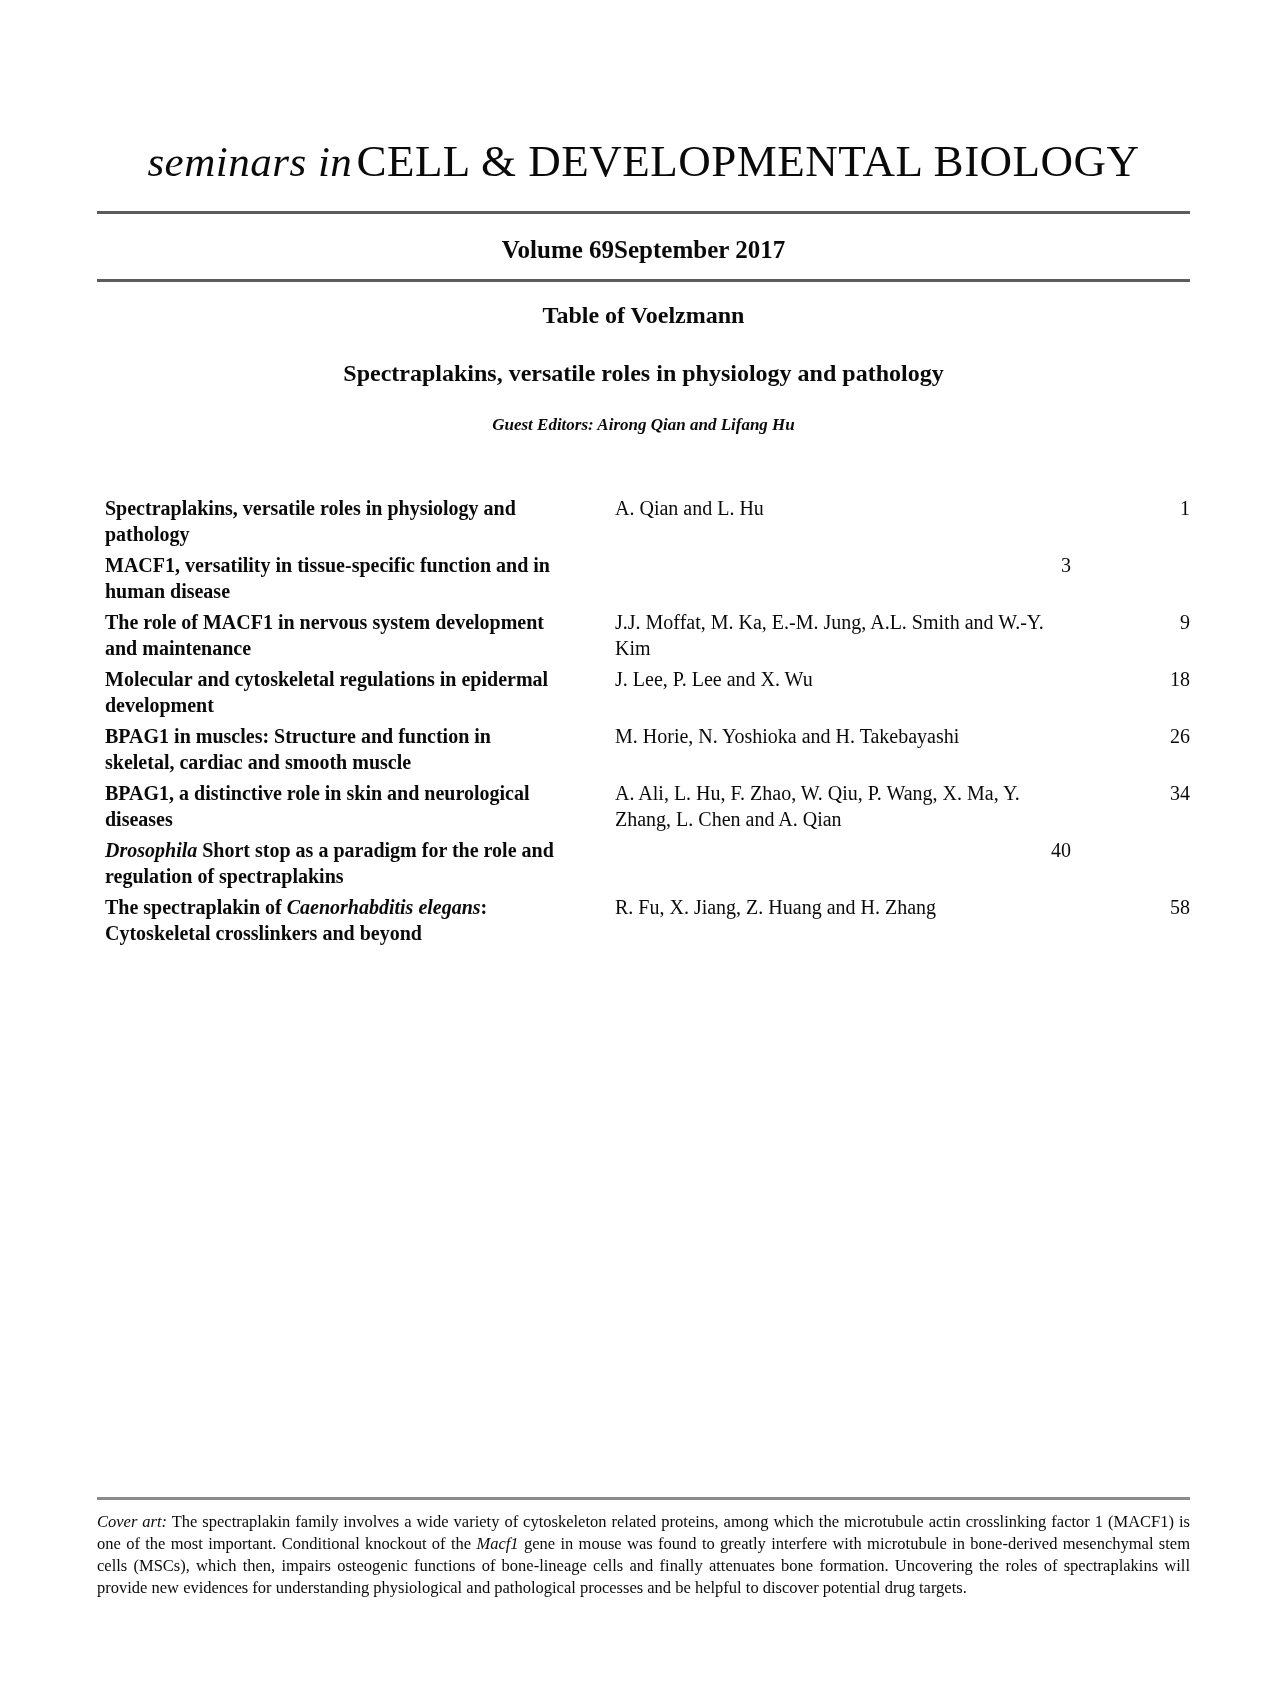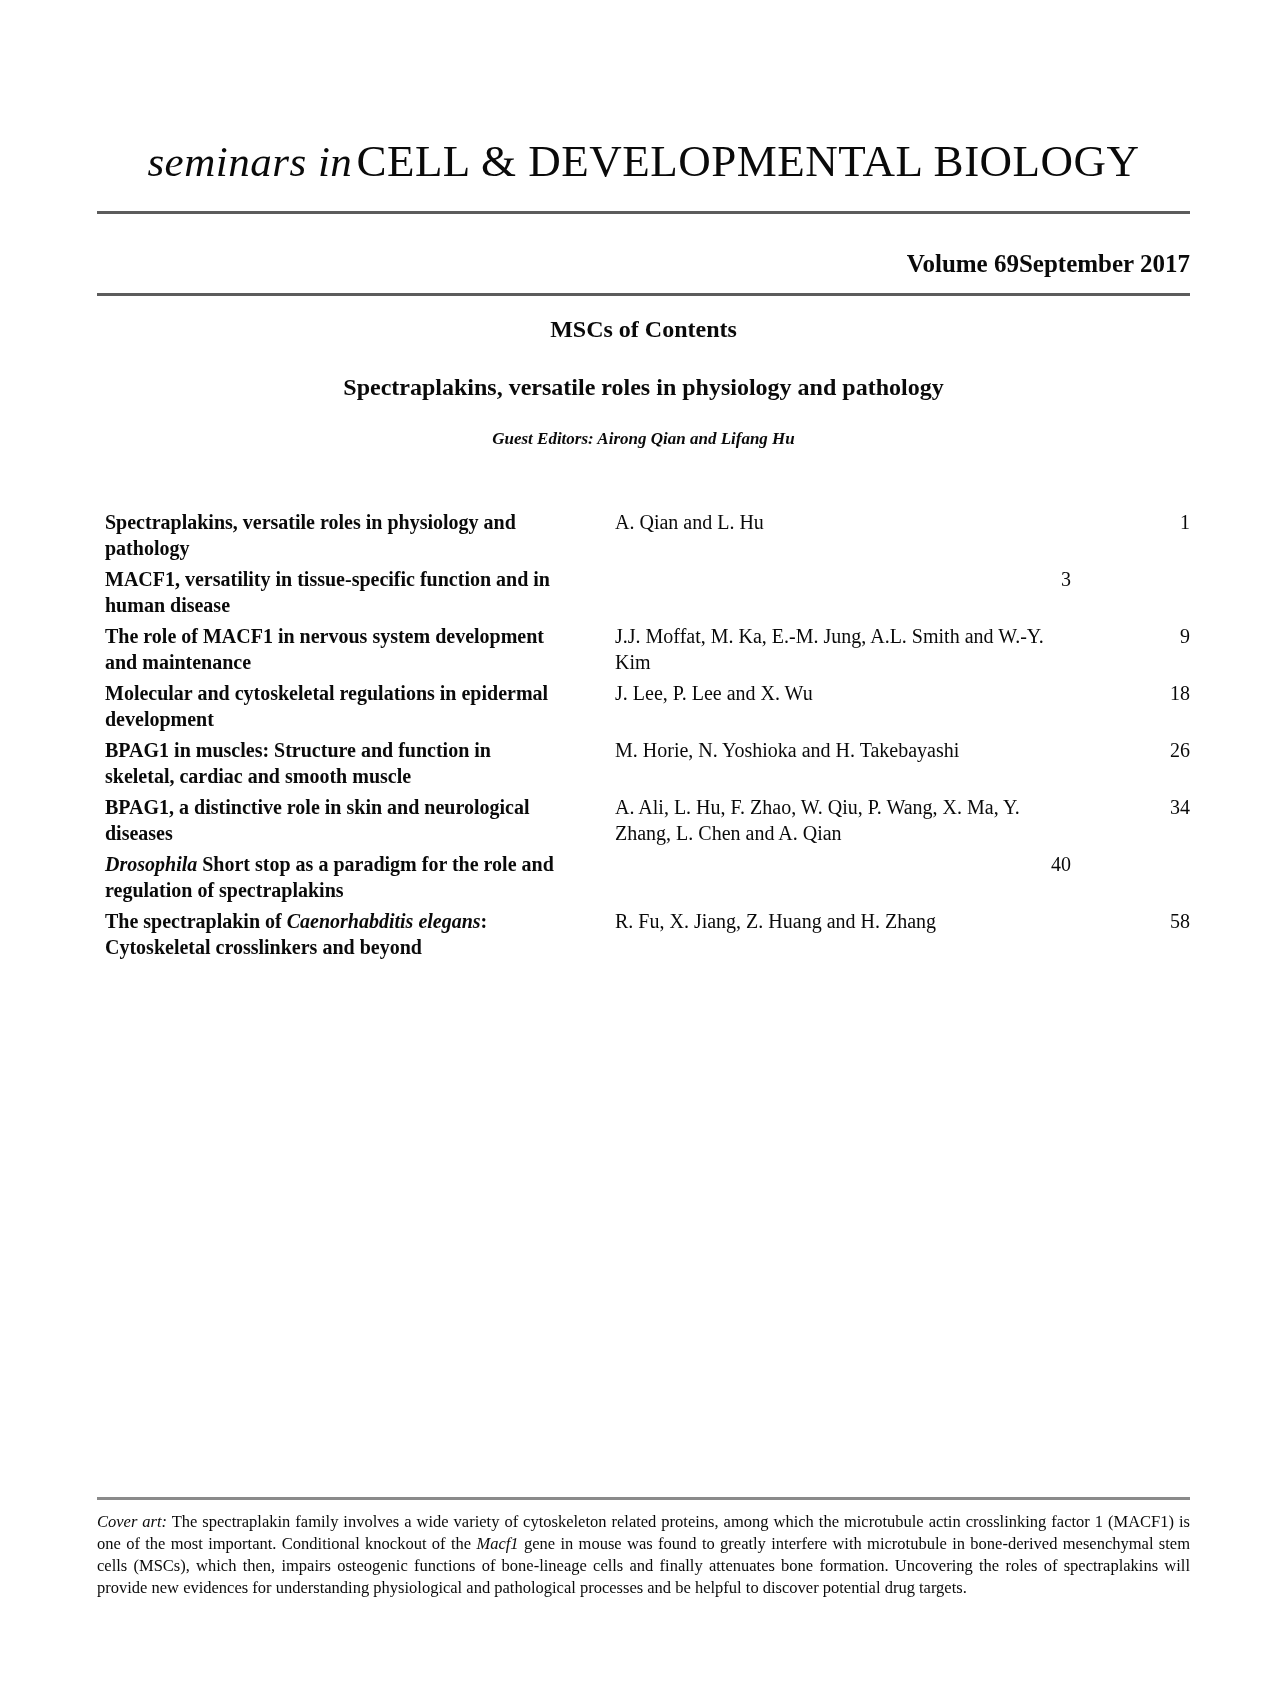--- a/index.html
+++ b/index.html
@@ -41,25 +41,25 @@
     height: 3px;
     background: #5c5c5c;
     margin: 0;
   }
   .rule-1 { margin-top: 26px; }
   .rule-2 { margin-top: 15px; }
 
   
   .issue-line {
     display: flex;
-    justify-content: flex-end;
+    justify-content: center;
     align-items: baseline;
     font-weight: bold;
     font-size: 25px;
-    margin-top: 36px;
+    margin-top: 22px;
     margin-bottom: 0;
   }
 
   
   .toc-heading {
     text-align: center;
     font-weight: bold;
     font-size: 24px;
     margin-top: 20px;
   }
@@ -136,21 +136,21 @@
 
   <hr class="rule rule-1">
 
   <div class="issue-line">
     <span>Volume 69</span>
     <span>September 2017</span>
   </div>
 
   <hr class="rule rule-2">
 
-  <div class="toc-heading">MSCs of Contents</div>
+  <div class="toc-heading">Table of Voelzmann</div>
 
   <div class="section-title">Spectraplakins, versatile roles in physiology and pathology</div>
 
   <div class="guest-editors">Guest Editors: Airong Qian and Lifang Hu</div>
 
   <div class="toc-list" id="toc-list">
       <div class="toc-row">
         <div class="toc-title"><span>Spectraplakins, versatile roles in physiology and pathology</span></div>
         <div class="toc-authors">A. Qian and L. Hu</div>
         <div class="toc-page">1</div>

